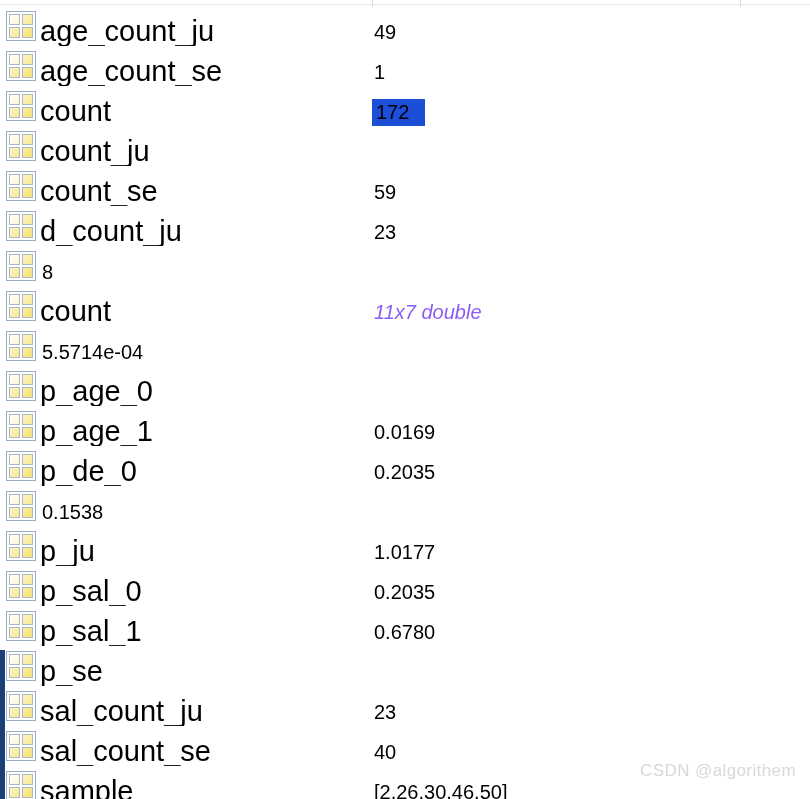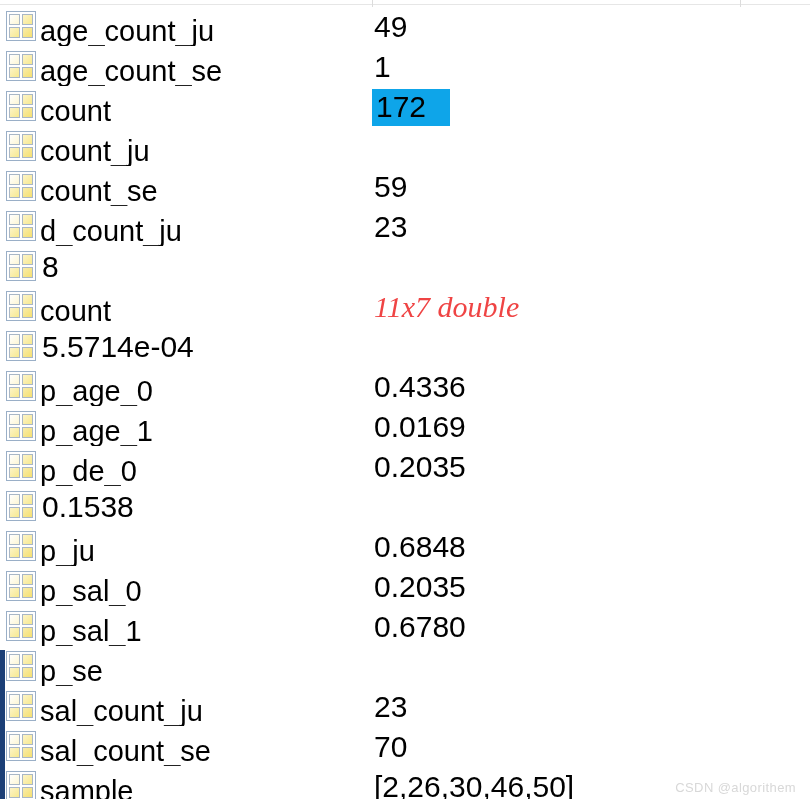--- a/index.html
+++ b/index.html
@@ -104,47 +104,46 @@
     min-width: 332px;
     font-size: 29px;
     color: #000000;
     line-height: 1;
     white-space: nowrap;
     overflow: hidden;
   }
 
   .value-cell {
     flex: 1;
-    font-size: 30px;
+    font-size: 20px;
     color: #000000;
     line-height: 1;
     white-space: nowrap;
     display: flex;
     align-items: center;
   }
   .value-cell .vtext {
     display: inline-block;
     padding: 3px 2px 4px 2px;
   }
   .value-cell.selected .vtext {
-    background: #0ea5e9;
-    padding: 3px 24px 4px 4px;
+    background: #1d4ed8;
+    padding: 3px 16px 4px 4px;
   }
   .value-cell.matrix .vtext {
-    color: #ef4444;
+    color: #8b5cf6;
     font-style: italic;
-    font-family: Liberation Serif, serif;
   }
 
   
   .watermark {
     position: absolute;
     right: 14px;
-    bottom: 4px;
-    font-size: 13px;
+    bottom: 18px;
+    font-size: 17px;
     color: #d8d8d8;
     letter-spacing: 0.4px;
     user-select: none;
     white-space: nowrap;
   }
 </style>
 </head>
 <body>
 
 <div id="app">
@@ -280,23 +279,20 @@
       <div class="row">
         <div class="icon-cell">
           <span class="matrix-icon">
             <i class="tl"></i>
             <i class="tr"></i>
             <i class="bl"></i>
             <i class="br"></i>
           </span>
         </div>
         <div class="name-cell">p_age_0</div>
-        <div class="value-cell">
-          <span class="vtext">0.4336</span>
-        </div>
       </div>
       <div class="row">
         <div class="icon-cell">
           <span class="matrix-icon">
             <i class="tl"></i>
             <i class="tr"></i>
             <i class="bl"></i>
             <i class="br"></i>
           </span>
         </div>
@@ -336,21 +332,21 @@
         <div class="icon-cell">
           <span class="matrix-icon">
             <i class="tl"></i>
             <i class="tr"></i>
             <i class="bl"></i>
             <i class="br"></i>
           </span>
         </div>
         <div class="name-cell">p_ju</div>
         <div class="value-cell">
-          <span class="vtext">0.6848</span>
+          <span class="vtext">1.0177</span>
         </div>
       </div>
       <div class="row">
         <div class="icon-cell">
           <span class="matrix-icon">
             <i class="tl"></i>
             <i class="tr"></i>
             <i class="bl"></i>
             <i class="br"></i>
           </span>
@@ -403,21 +399,21 @@
         <div class="icon-cell">
           <span class="matrix-icon">
             <i class="tl"></i>
             <i class="tr"></i>
             <i class="bl"></i>
             <i class="br"></i>
           </span>
         </div>
         <div class="name-cell">sal_count_se</div>
         <div class="value-cell">
-          <span class="vtext">70</span>
+          <span class="vtext">40</span>
         </div>
       </div>
       <div class="row">
         <div class="icon-cell">
           <span class="matrix-icon">
             <i class="tl"></i>
             <i class="tr"></i>
             <i class="bl"></i>
             <i class="br"></i>
           </span>

